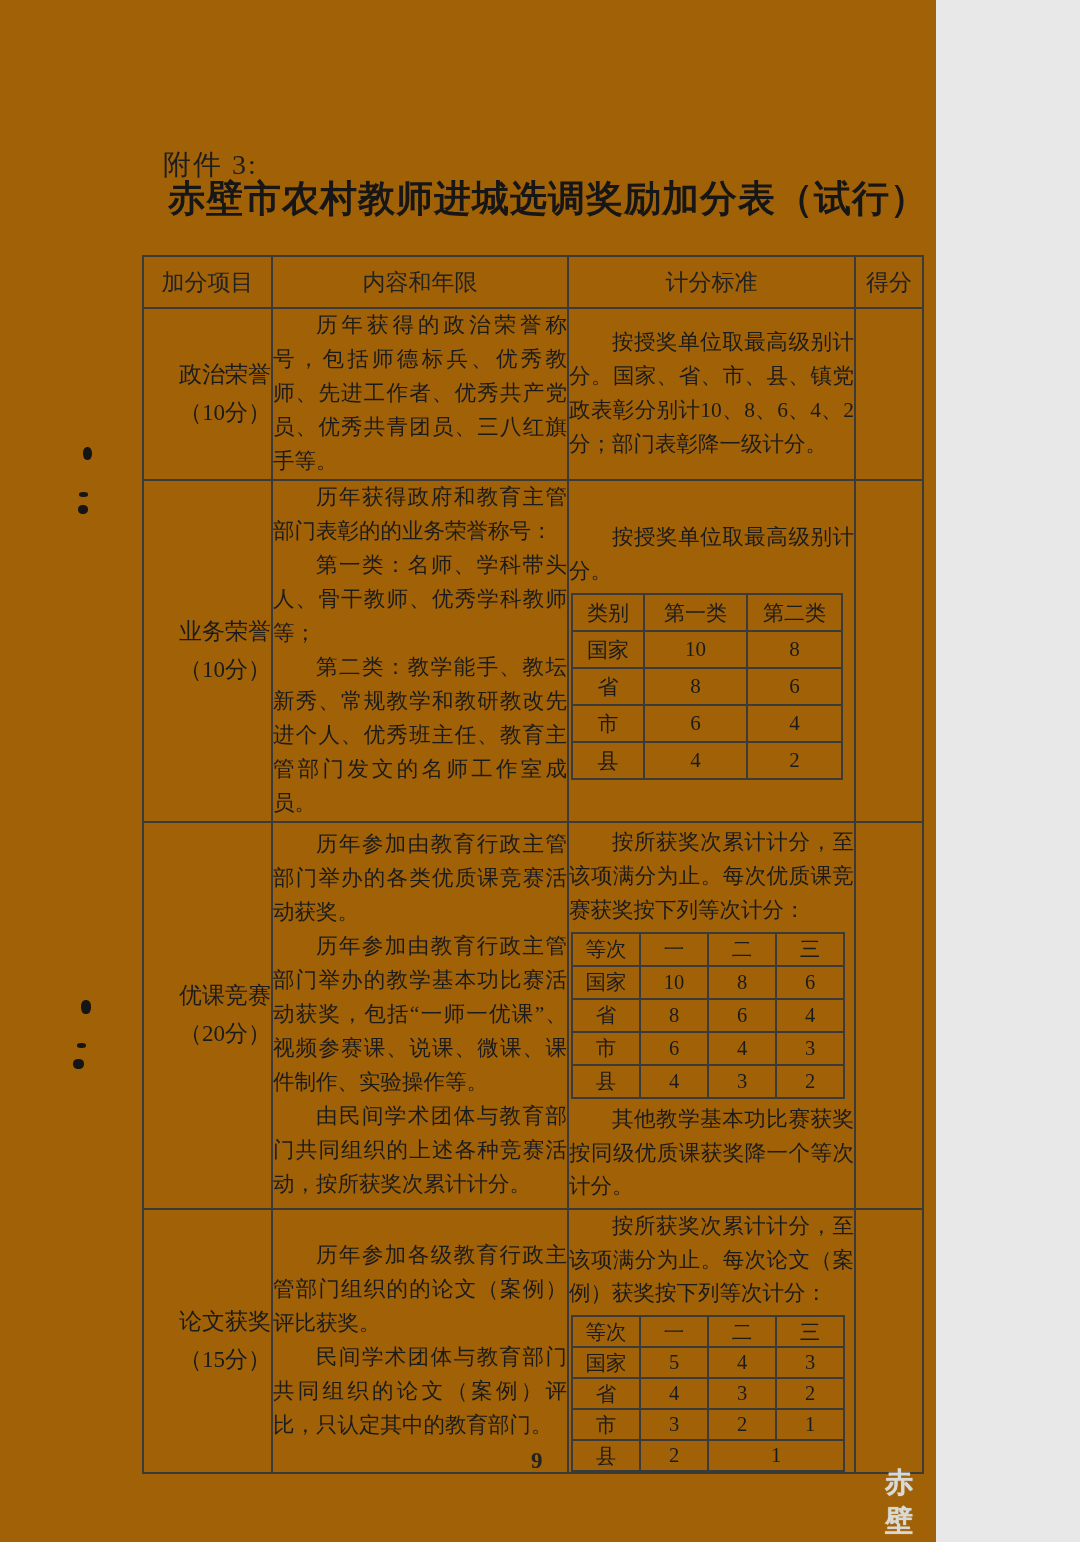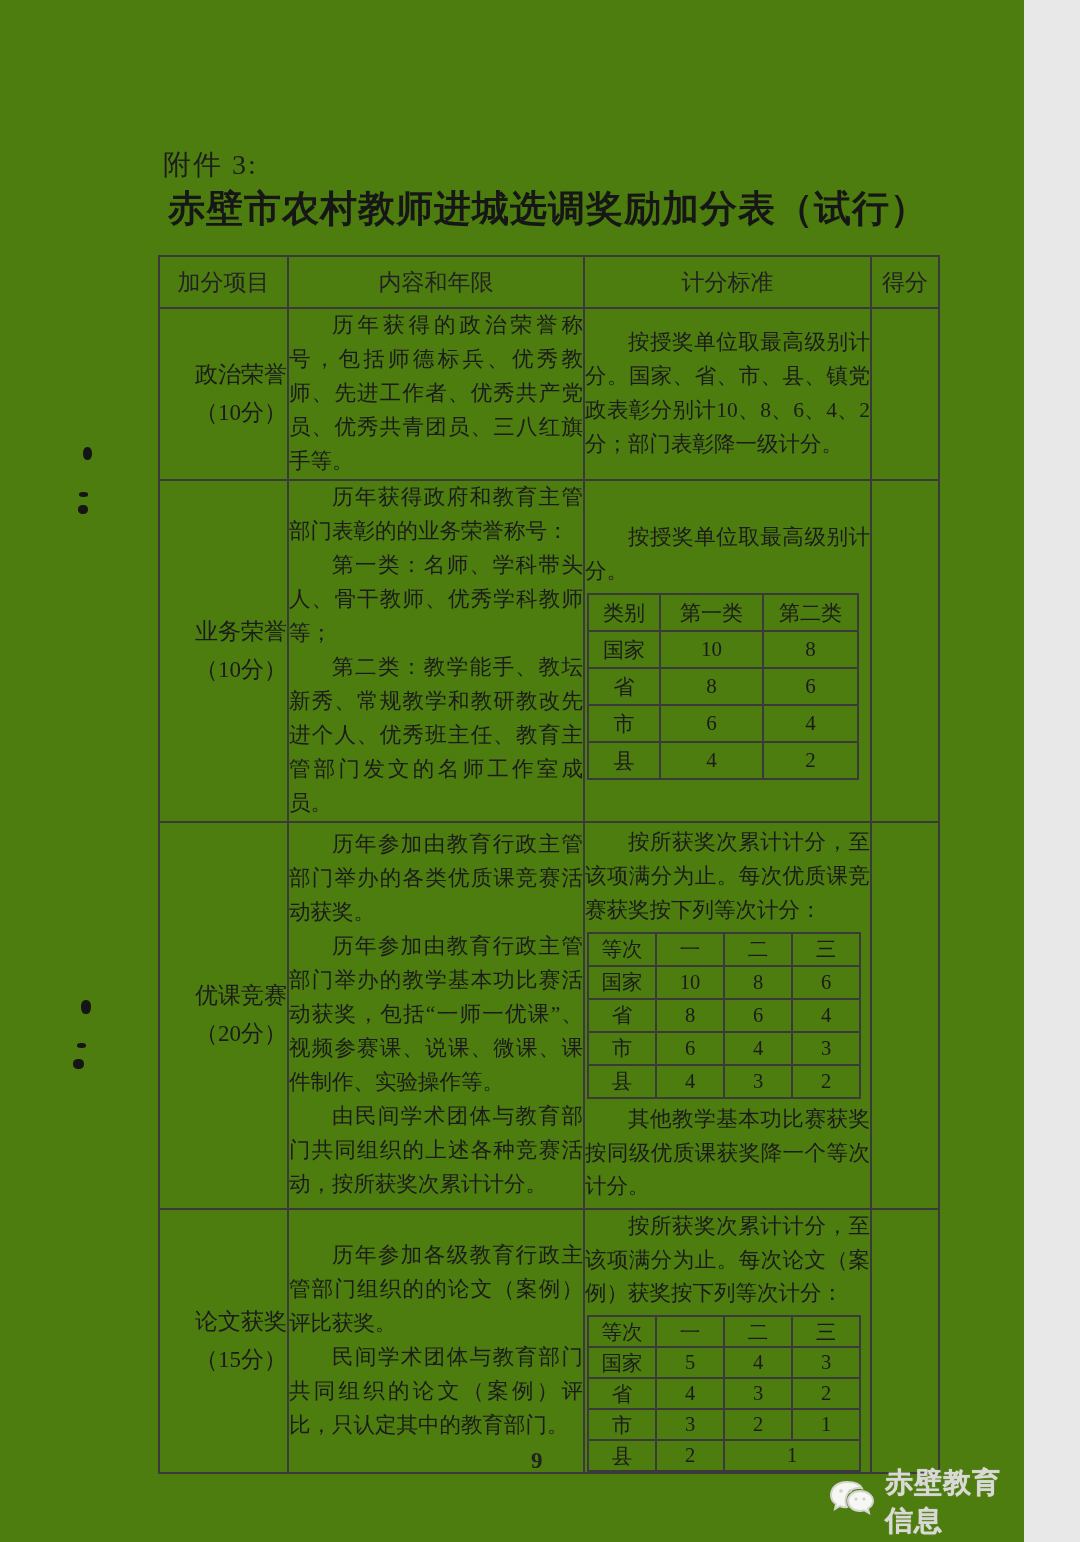--- a/index.html
+++ b/index.html
@@ -1,32 +1,32 @@
 <!DOCTYPE html>
 <html><head>
 <meta charset="utf-8">
 <style>
   * { box-sizing: border-box; }
   html,body { margin:0; padding:0; background:#e8e8e8; }
   .page {
-    position:relative; width:1024px; height:1542px;
-    background:#4d7c0f; overflow:hidden;
+    position:relative; width:936px; height:1542px;
+    background:#a16207; overflow:hidden;
     font-family:"Liberation Serif", serif; color:#1d1d1d;
   }
   .attachment {
     position:absolute; left:163px; top:146px;
     font-size:28px; letter-spacing:2px;
   }
   .doc-title {
-    position:absolute; left:148px; top:184px; width:800px; margin:0;
+    position:absolute; left:148px; top:174px; width:800px; margin:0;
     text-align:center; font-size:37px; font-weight:900; letter-spacing:1px;
     font-family:"Liberation Sans", sans-serif; color:#161616;
   }
   table.main-table {
-    position:absolute; left:158px; top:255px; width:780px;
+    position:absolute; left:142px; top:255px; width:780px;
     border-collapse:collapse; table-layout:fixed;
   }
   table.main-table th, table.main-table td {
     border:2px solid #3a3a3a; padding:0;
   }
   tr.r-header { height:52px; }
   tr.r1 { height:148px; }
   tr.r2 { height:313px; }
   tr.r3 { height:387px; }
   tr.r4 { height:260px; }

